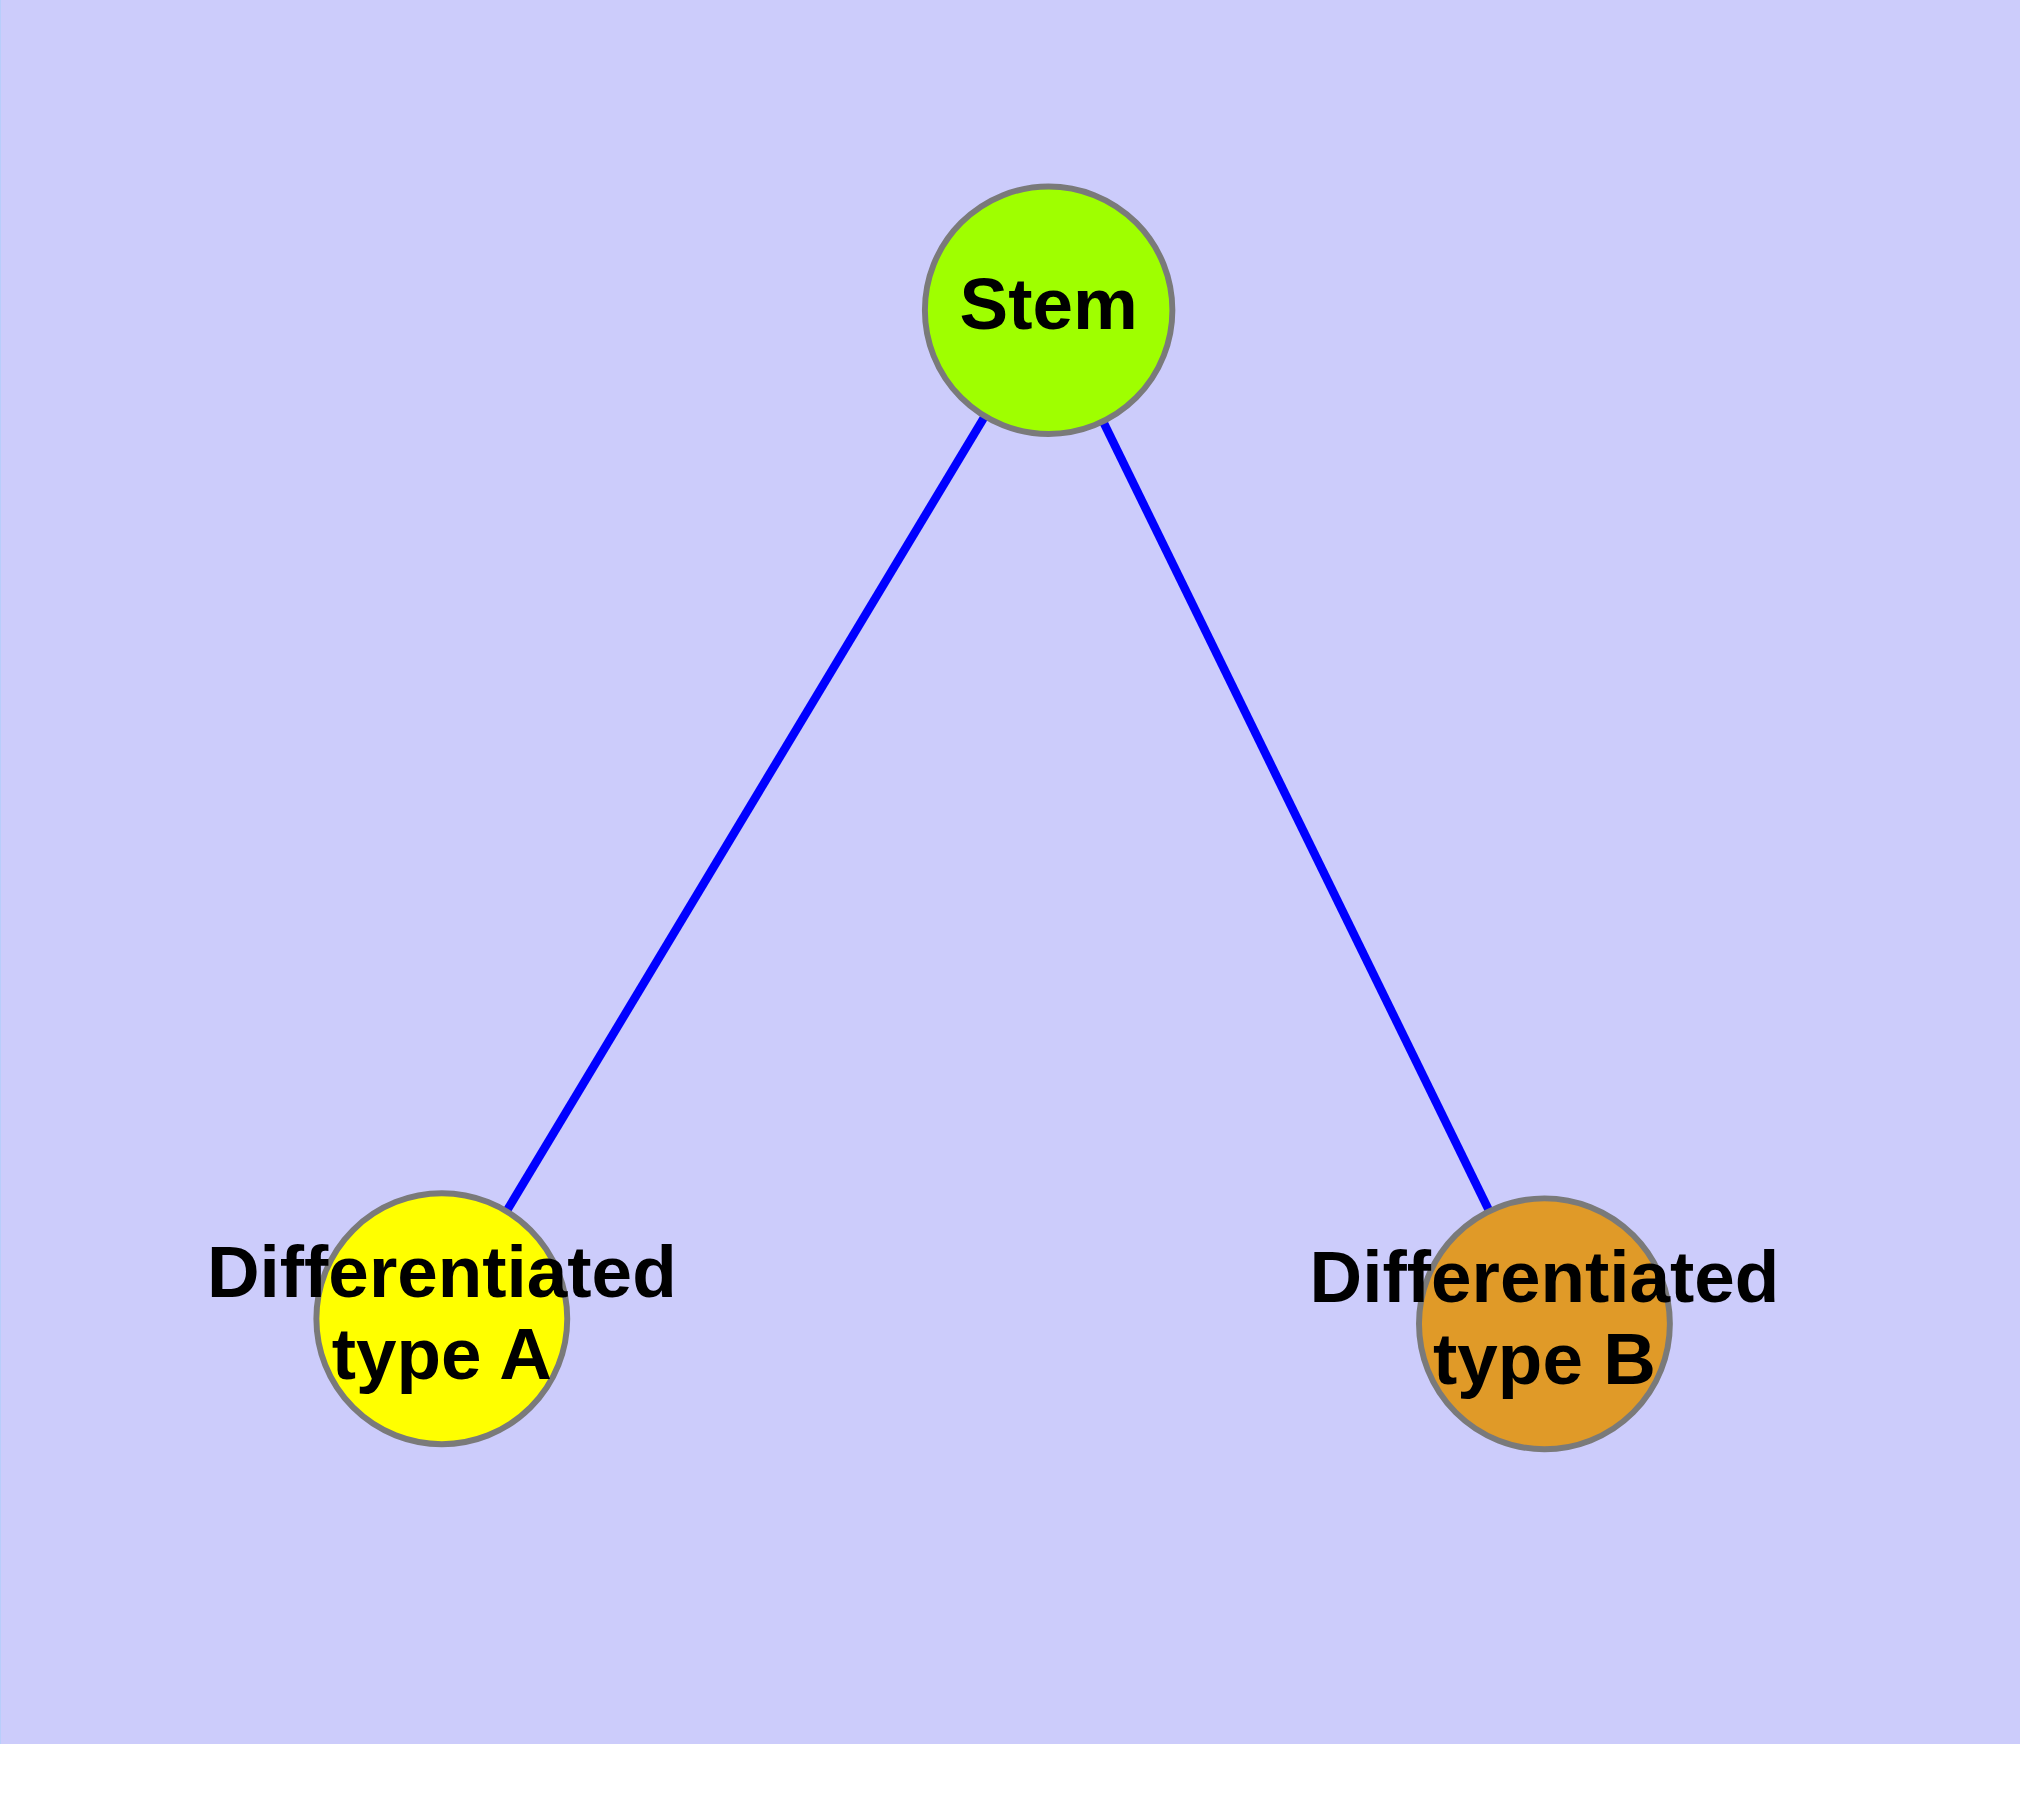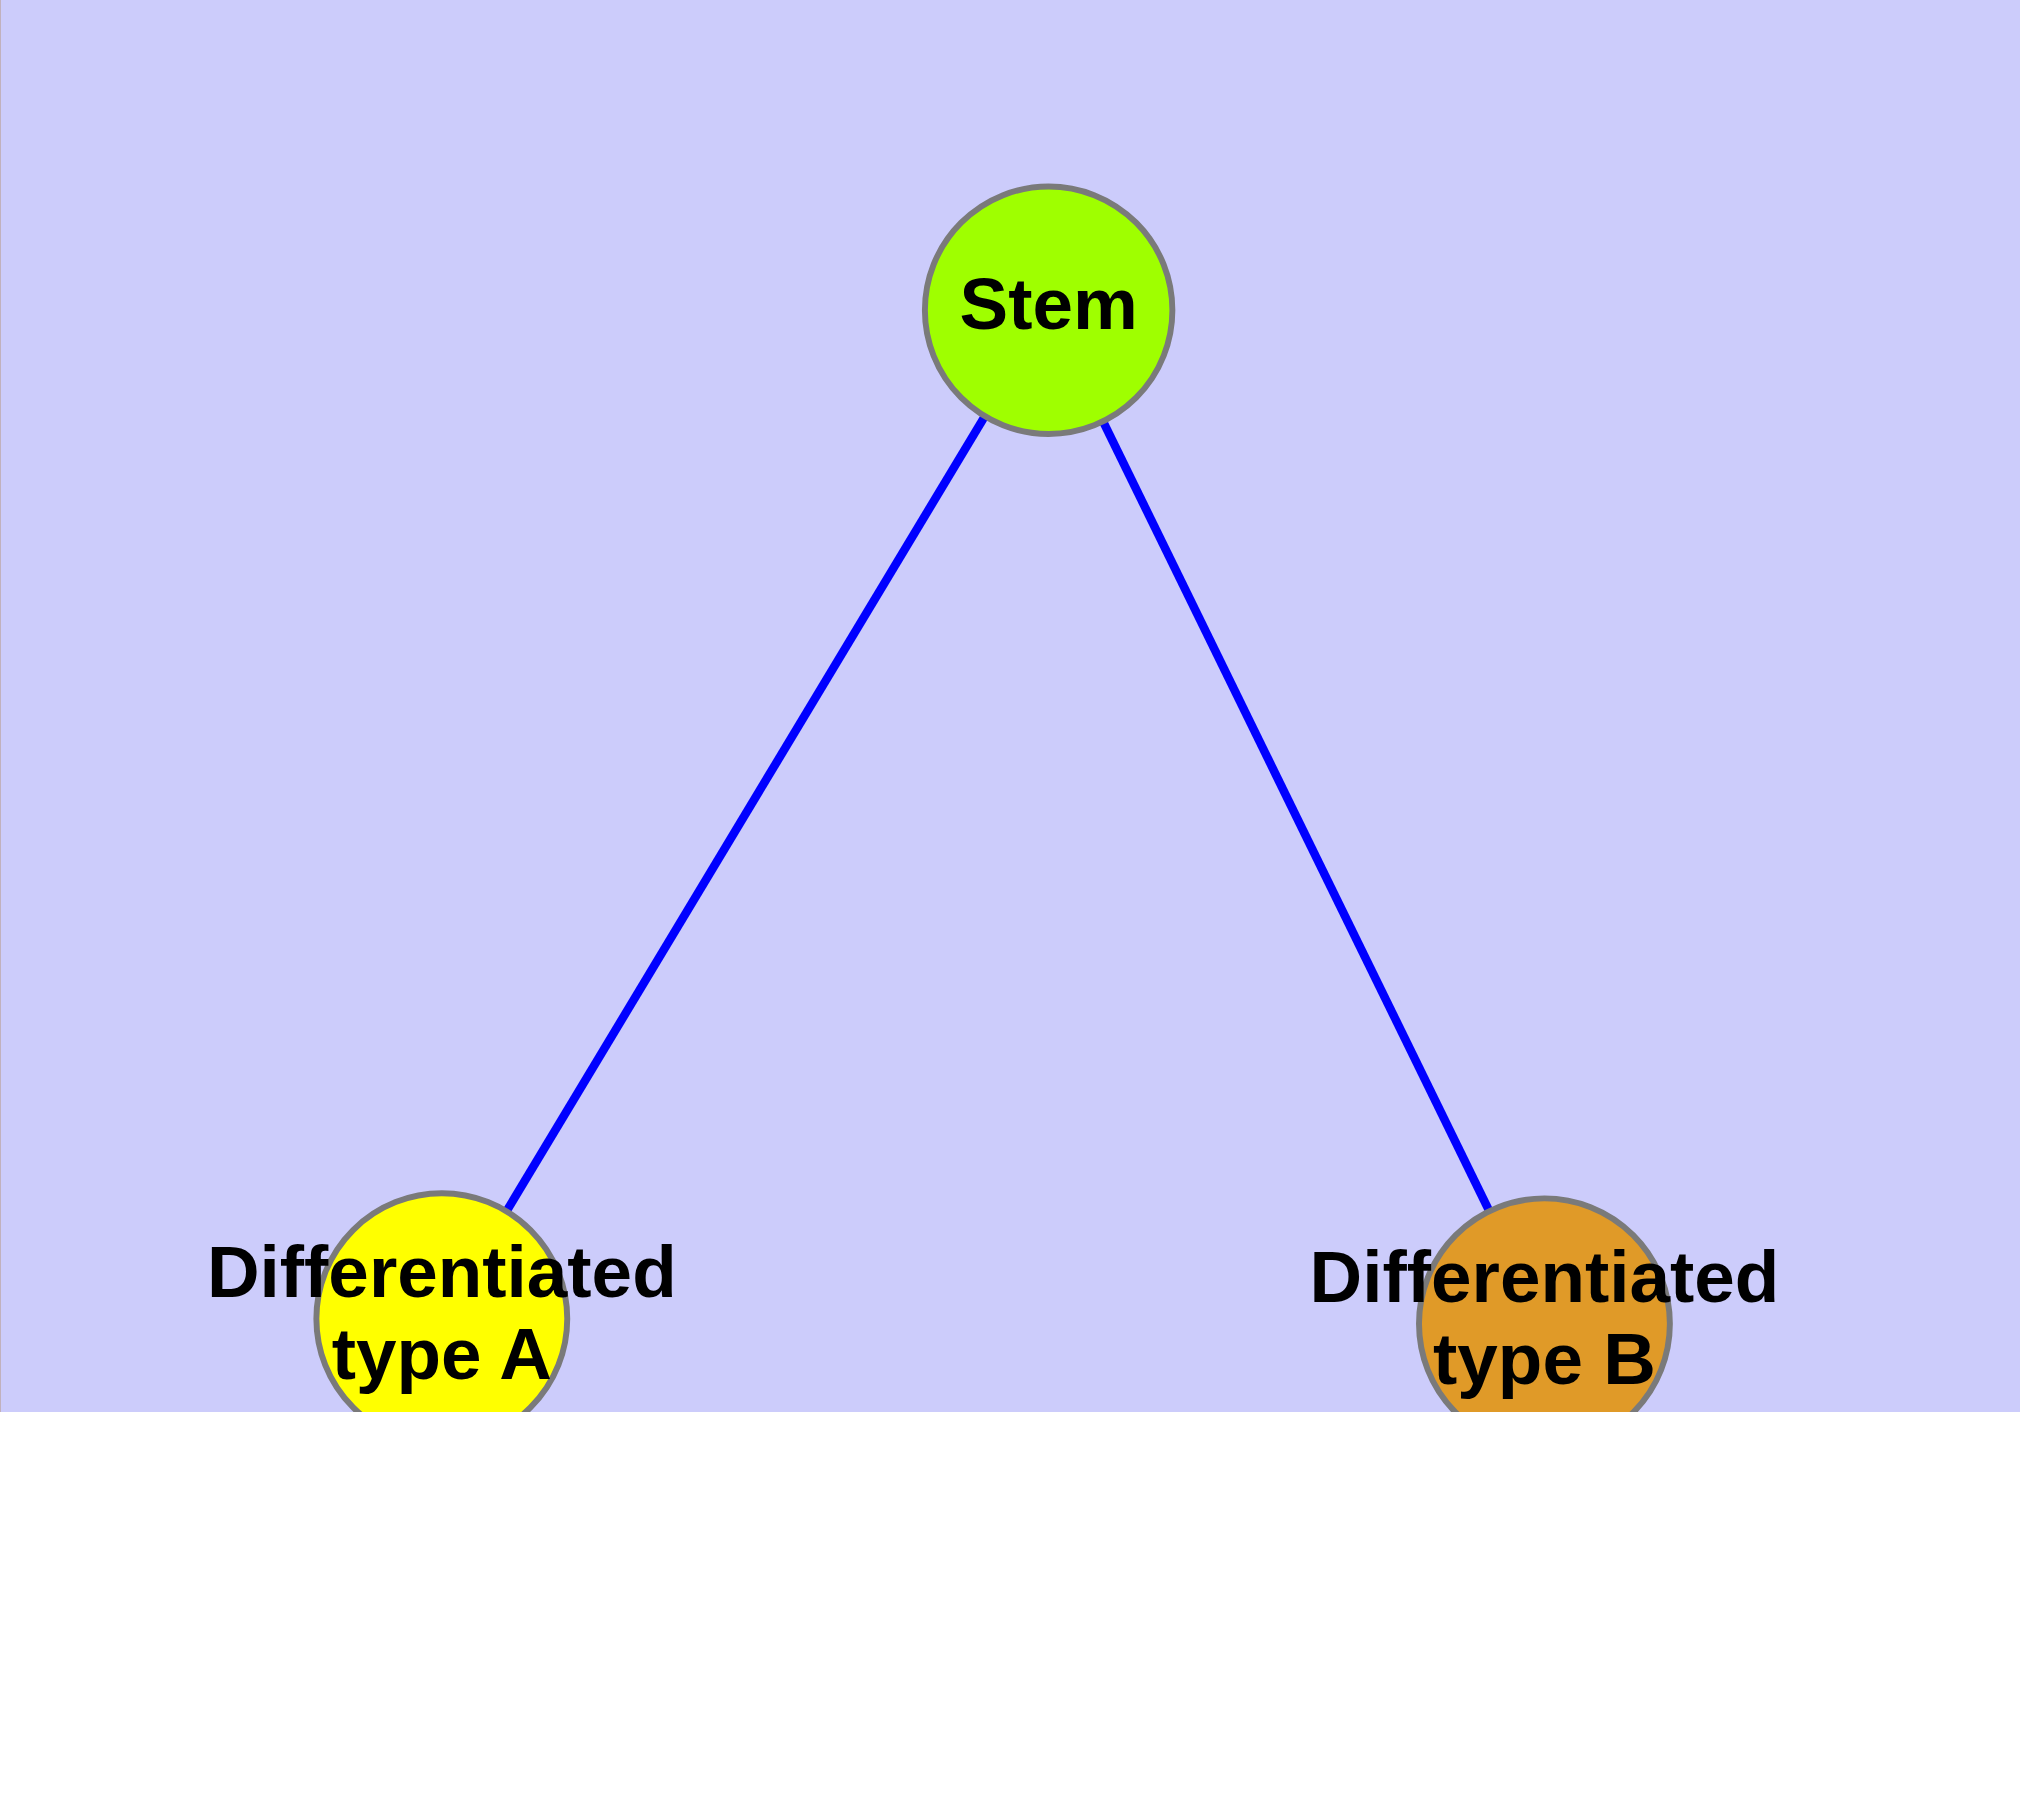--- a/index.html
+++ b/index.html
@@ -38,21 +38,21 @@
     dominant-baseline: middle;
     paint-order: normal;
   }
   .edge-line {
     stroke-linecap: butt;
   }
 </style>
 </head>
 <body>
 
-<div id="canvas" style="width: 2021px; height: 1412px; background: #a16207;">
+<div id="canvas" style="width: 2021px; height: 1744px; background: #7dd3fc;">
   <svg id="graph-svg" viewBox="0 0 2384 2138" xmlns="http://www.w3.org/2000/svg" style="width: 2021px; height: 1812px;">
 
     <rect id="bg-rect" x="0" y="0" width="2384" height="2138" fill="#ccccfb"></rect>
 
     <g id="edges-layer">
       <line class="edge-line" id="edge-0" x1="1237" y1="366" x2="521" y2="1556" stroke="#0000ff" stroke-width="10"></line>
       <line class="edge-line" id="edge-1" x1="1237" y1="366" x2="1822" y2="1562" stroke="#0000ff" stroke-width="10"></line>
     </g>
 
     <g id="nodes-layer">

